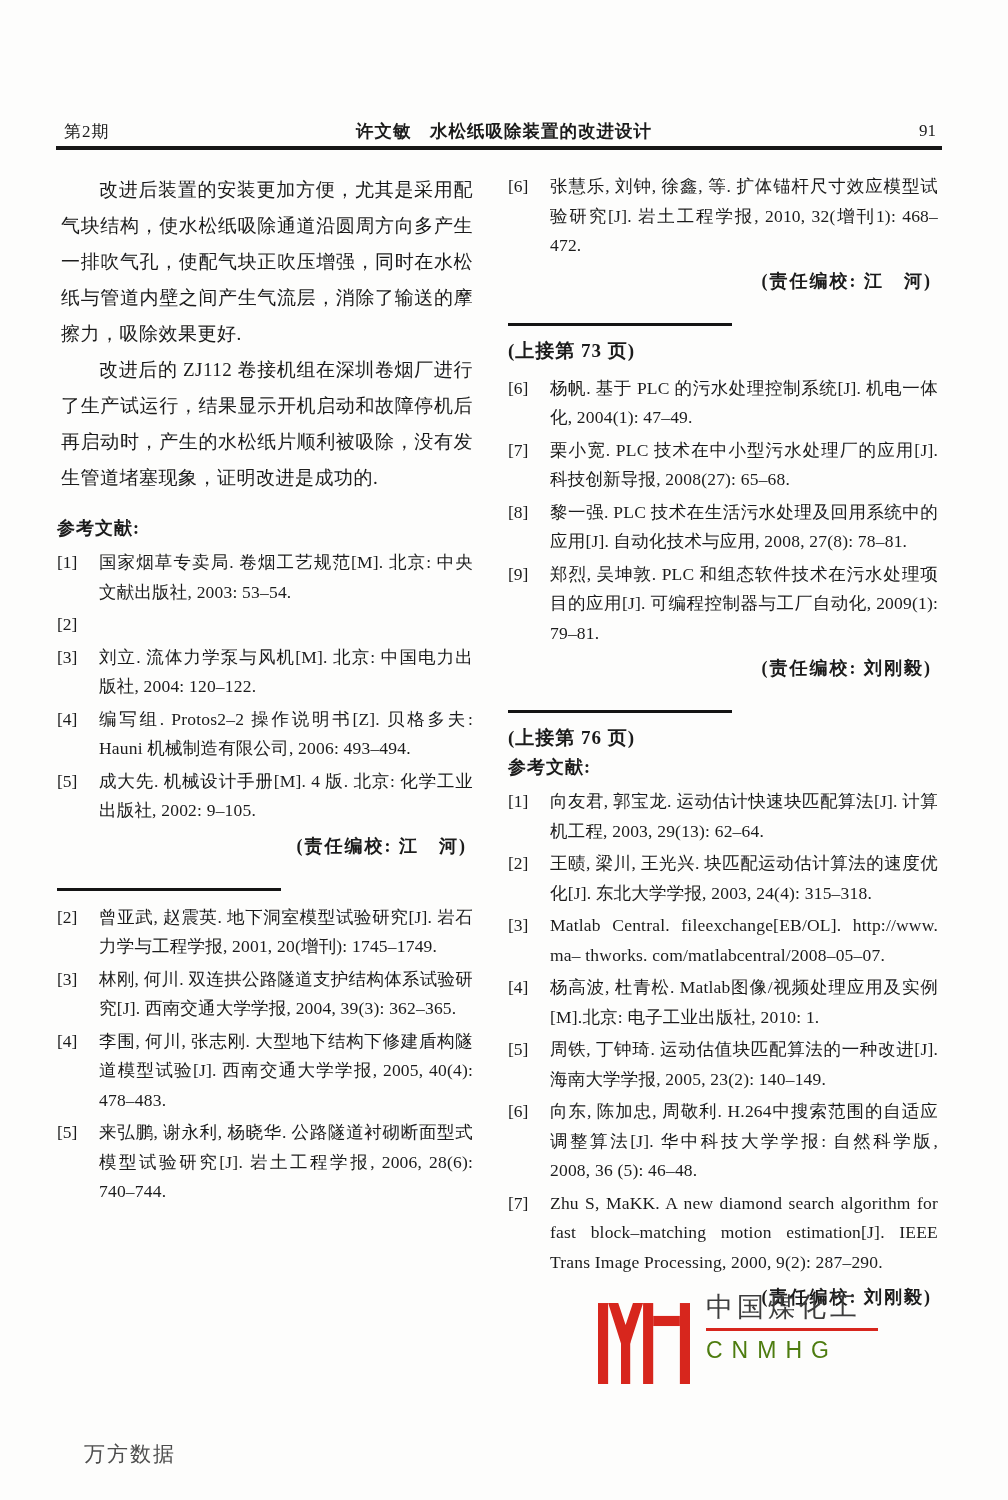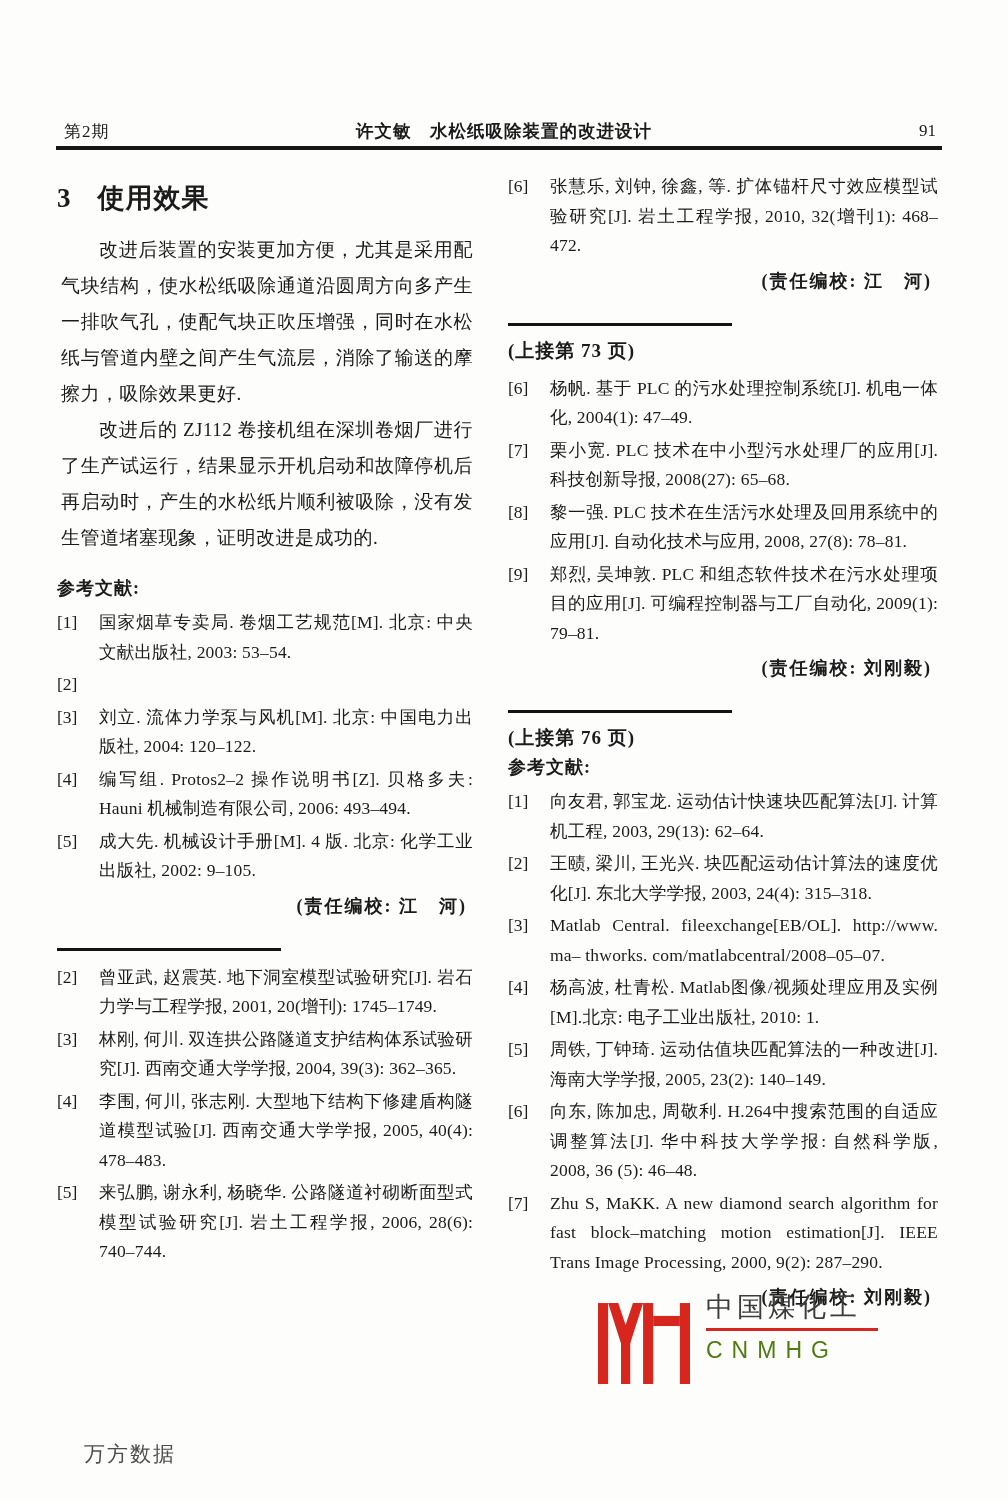--- a/index.html
+++ b/index.html
@@ -65,23 +65,20 @@
 
 <div class="page">
 
   <div class="hdr-issue">第2期</div>
   <div class="hdr-title">许文敏　水松纸吸除装置的改进设计</div>
   <div class="hdr-page">91</div>
   <div class="hdr-rule"></div>
 
   <div class="col col-left">
 
-    <div class="sec-heading">
-      <span class="sec-num">3</span><span>使用效果</span>
-    </div>
 
     <p class="para">改进后装置的安装更加方便，尤其是采用配气块结构，使水松纸吸除通道沿圆周方向多产生一排吹气孔，使配气块正吹压增强，同时在水松纸与管道内壁之间产生气流层，消除了输送的摩擦力，吸除效果更好.</p>
     <p class="para">改进后的 ZJ112 卷接机组在深圳卷烟厂进行了生产试运行，结果显示开机启动和故障停机后再启动时，产生的水松纸片顺利被吸除，没有发生管道堵塞现象，证明改进是成功的.</p>
 
     <div class="refs-heading">参考文献:</div>
 
     <div class="ref-item">
       <span class="ref-no">[1]</span>
       <span class="ref-text">国家烟草专卖局. 卷烟工艺规范[M]. 北京: 中央文献出版社, 2003: 53–54.</span>
     </div>

